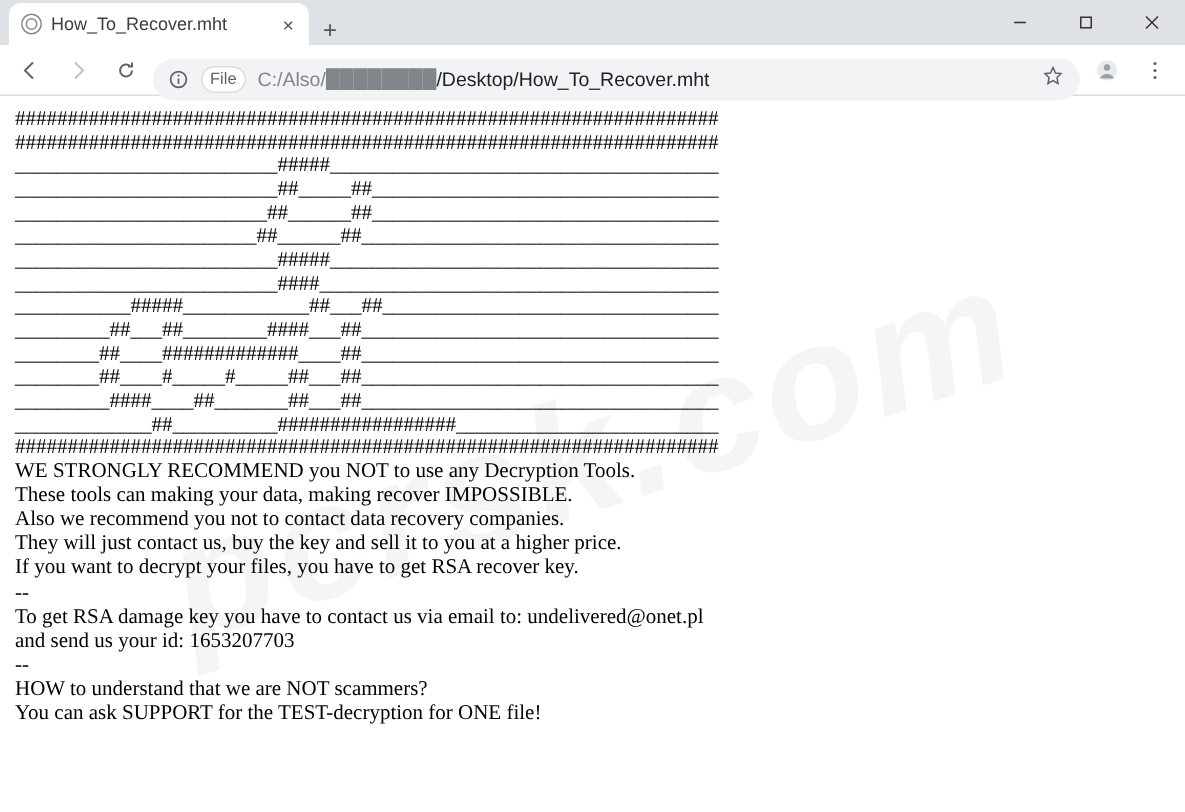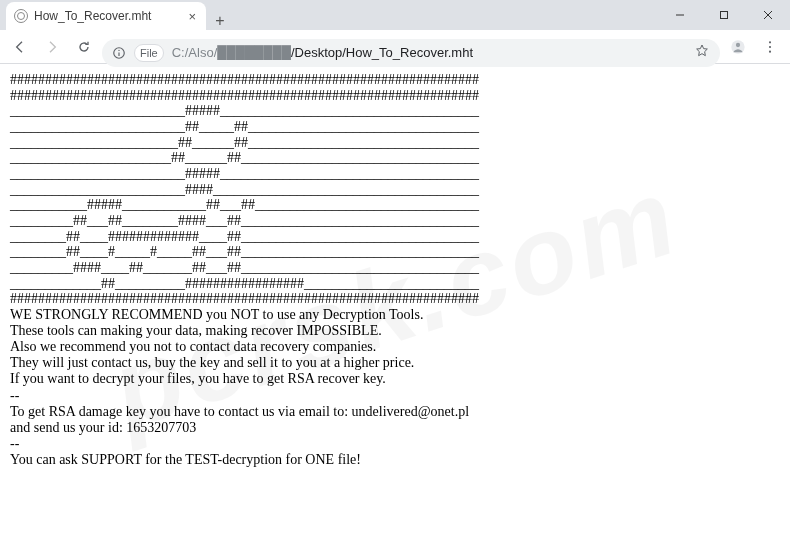--- a/index.html
+++ b/index.html
@@ -134,15 +134,16 @@
   <div id="body-block">
       <div>WE STRONGLY RECOMMEND you NOT to use any Decryption Tools.</div>
       <div>These tools can making your data, making recover IMPOSSIBLE.</div>
       <div>Also we recommend you not to contact data recovery companies.</div>
       <div>They will just contact us, buy the key and sell it to you at a higher price.</div>
       <div>If you want to decrypt your files, you have to get RSA recover key.</div>
       <div>--</div>
       <div>To get RSA damage key you have to contact us via email to: undelivered@onet.pl</div>
       <div>and send us your id: 1653207703</div>
       <div>--</div>
+      <div>HOW to understand that we are NOT scammers?</div>
       <div>You can ask SUPPORT for the TEST-decryption for ONE file!</div>
     </div>
 </div>
 
 </body></html>

